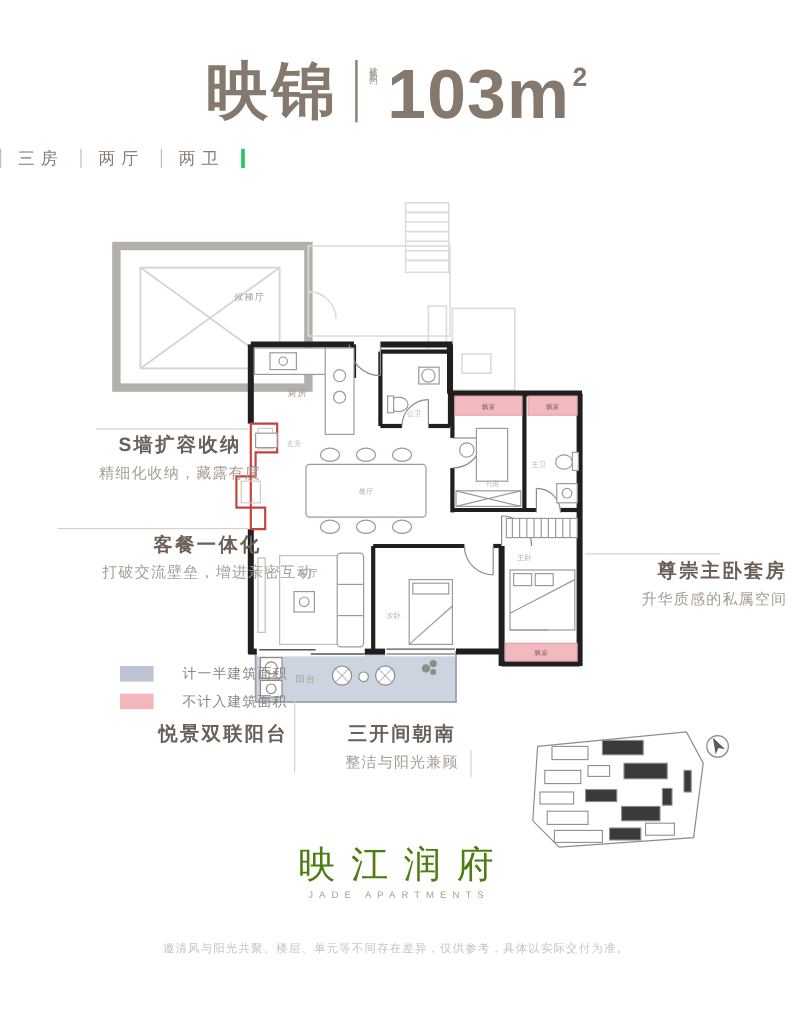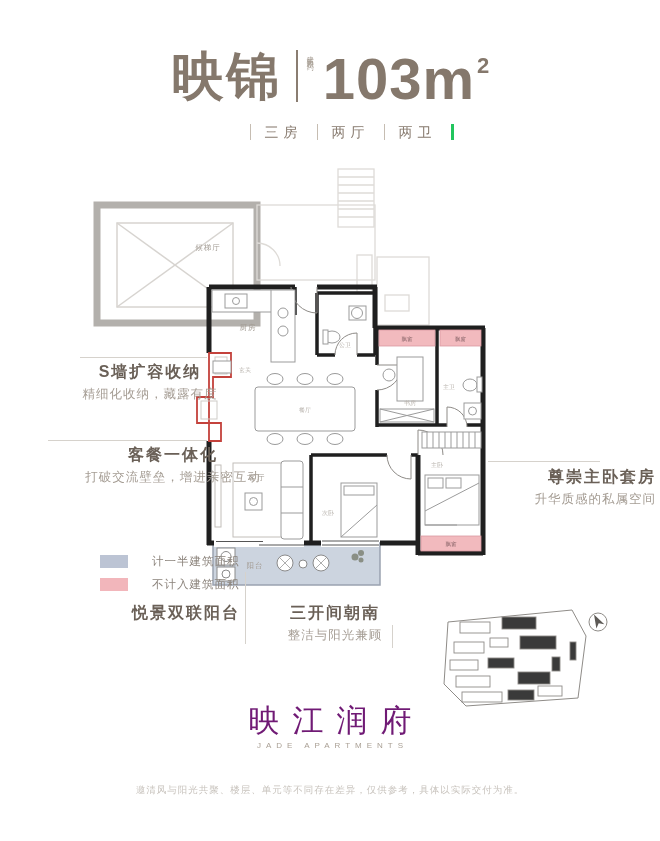--- a/index.html
+++ b/index.html
@@ -6,39 +6,39 @@
   body{font-family:"Liberation Sans","DejaVu Sans",sans-serif;}
   #page{position:relative;width:660px;height:841px;background:#fff;overflow:hidden;}
 
   
   .hdr{position:absolute;top:50px;left:0;right:0;display:flex;justify-content:center;align-items:flex-start;}
   .hdr-name{font-size:52px;font-weight:700;color:#85786c;letter-spacing:3px;line-height:1;}
   .hdr-div{width:2px;height:52px;background:#8a7d71;margin:0 7px 3px 14px;}
   .hdr-area-label{writing-mode:vertical-rl;font-size:7px;color:#a89f95;letter-spacing:2px;height:48px;margin:0 8px 6px 0;}
   .hdr-area{font-size:58px;font-weight:600;color:#85786c;line-height:1;letter-spacing:1px;}
   .hdr-sup{font-size:22px;font-weight:600;color:#85786c;position:relative;top:-26px;left:2px;}
-  .specs{position:absolute;top:124px;left:0;right:0;display:flex;justify-content:center;padding-left:43px;}
+  .specs{position:absolute;top:124px;left:0;right:0;display:flex;}
   .spec{font-size:14px;color:#877a6e;letter-spacing:5px;padding:0 14px;border-left:1px solid #c6bdb2;line-height:16px;}
   .spec:last-child{border-right:3px solid #22c55e;}
 
   
   .ann{position:absolute;}
   .ann .t{font-size:16px;font-weight:700;color:#6a6057;letter-spacing:2px;line-height:1.25;}
   .ann .d{font-size:12.5px;color:#a59d94;letter-spacing:1px;line-height:1.45;margin-top:3px;}
   .lead-h{position:absolute;height:1px;background:#d6d2cc;}
   .lead-v{position:absolute;width:1px;background:#d6d2cc;}
 
   
   .legend{position:absolute;left:100px;top:554px;}
   .leg-row{display:flex;align-items:center;margin-bottom:8px;}
   .leg-swatch{width:28px;height:13px;margin-right:13px;}
   .leg-label{font-size:11.5px;color:#8b837b;letter-spacing:1px;margin-left:11px;}
 
   
-  .logo-cn{position:absolute;top:700px;left:0;right:0;text-align:center;font-size:31px;color:#701a75;letter-spacing:13px;text-indent:13px;font-weight:400;}
+  .logo-cn{position:absolute;top:700px;left:0;right:0;text-align:center;font-size:31px;color:#4d7c0f;letter-spacing:13px;text-indent:13px;font-weight:400;}
   .logo-en{position:absolute;top:741px;left:0;right:0;text-align:center;font-size:8px;color:#aaa095;letter-spacing:5px;text-indent:5px;}
   .disclaimer{position:absolute;top:784px;left:0;right:0;text-align:center;font-size:9.5px;color:#c8c3bd;letter-spacing:1px;}
 
   .plan-svg{position:absolute;left:85px;top:165px;}
   .site-svg{position:absolute;left:432px;top:602px;}
 
   svg text{font-family:"Liberation Sans","DejaVu Sans",sans-serif;}
   .room-label{font-size:7.5px;fill:#a39c94;letter-spacing:1px;text-anchor:middle;}
   .tiny-label{font-size:6px;fill:#b9b4ae;text-anchor:middle;}
   .bay-label{font-size:5.5px;fill:#8f6a6e;text-anchor:middle;}

